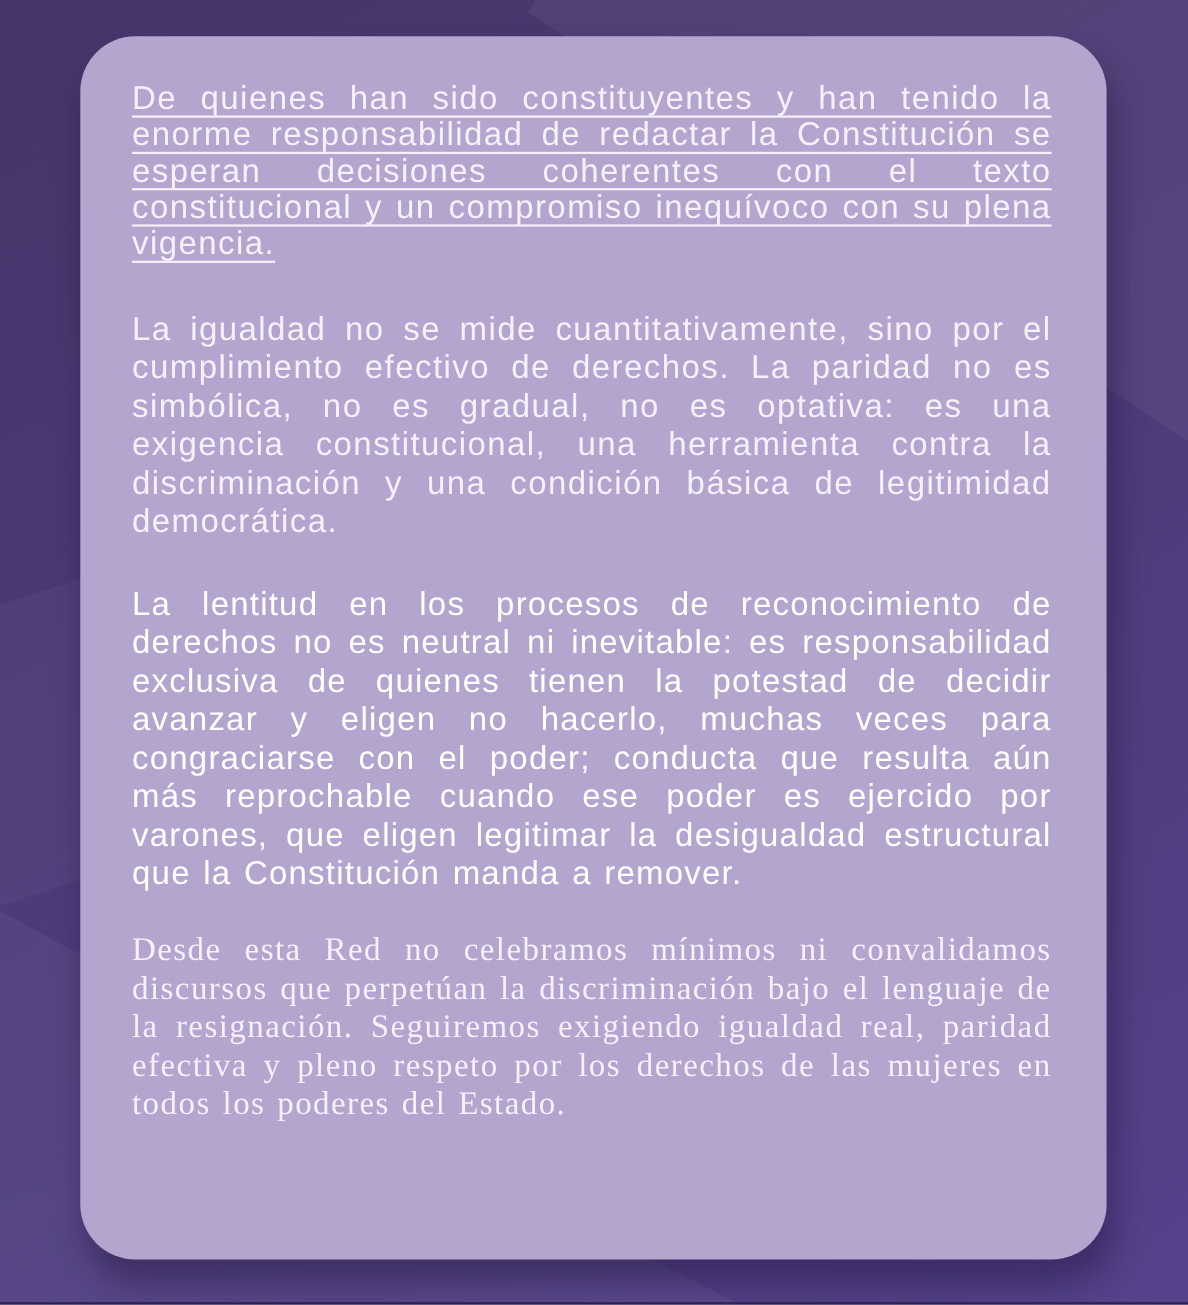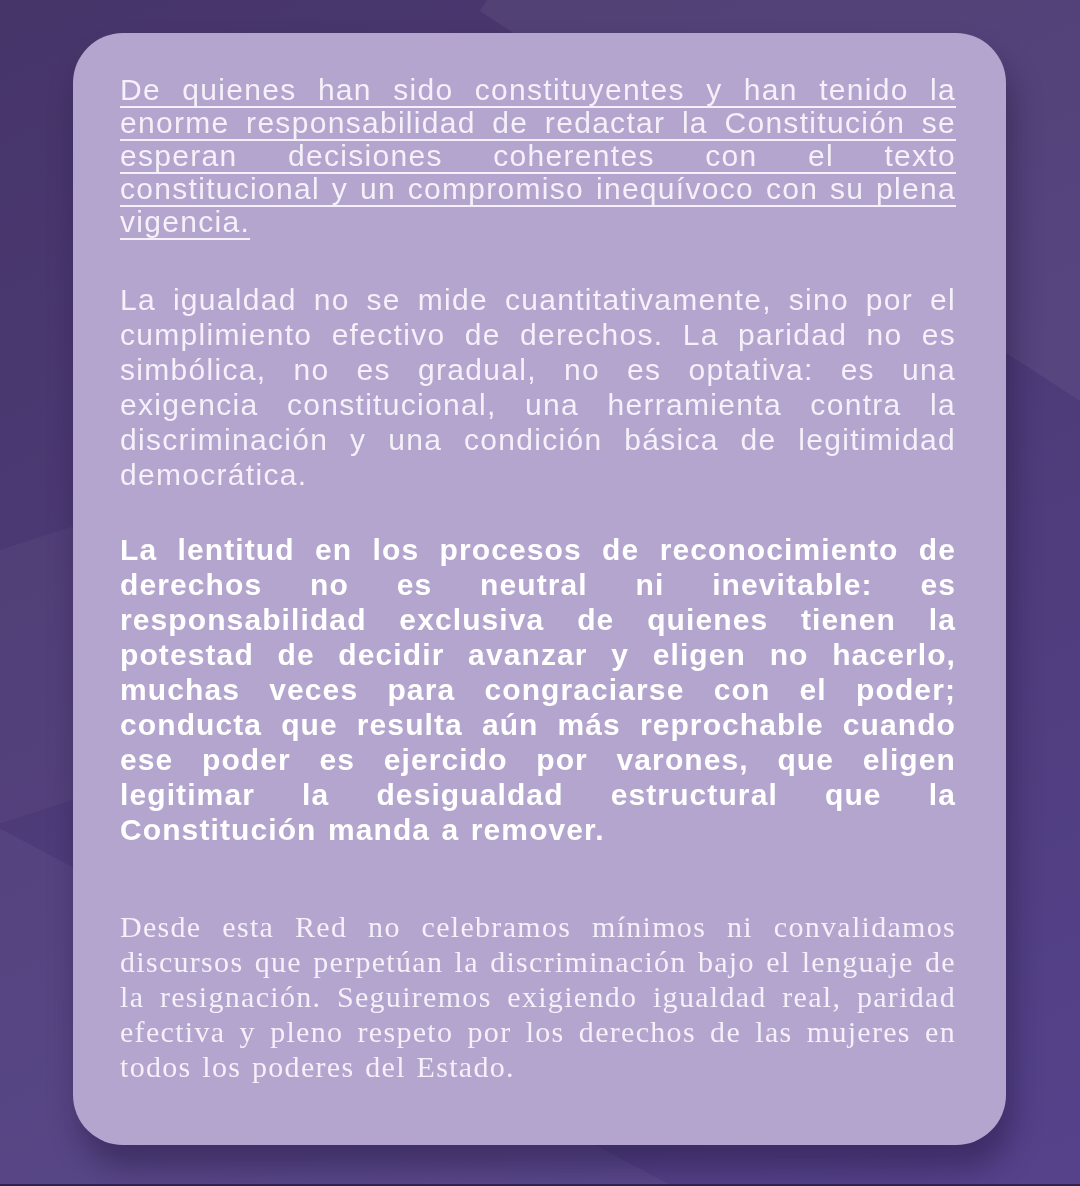--- a/index.html
+++ b/index.html
@@ -70,24 +70,24 @@
     font-weight: 400;
   }
   .para-underline {
     line-height: 33px;
     text-decoration: underline;
     text-decoration-thickness: 2px;
     text-underline-offset: 6px;
     margin-bottom: 44px;
   }
   .para-bold {
-    font-weight: 700;
+    font-weight: 400;
     color: var(--bold-text, #ffffff);
     letter-spacing: 1.1px;
-    margin-bottom: 62px;
+    margin-bottom: 34px;
   }
   .para:last-child {
     margin-bottom: 0;
     font-family: Liberation Serif, serif;
   }
 </style>
 </head>
 <body>
 
 <div class="stage">

